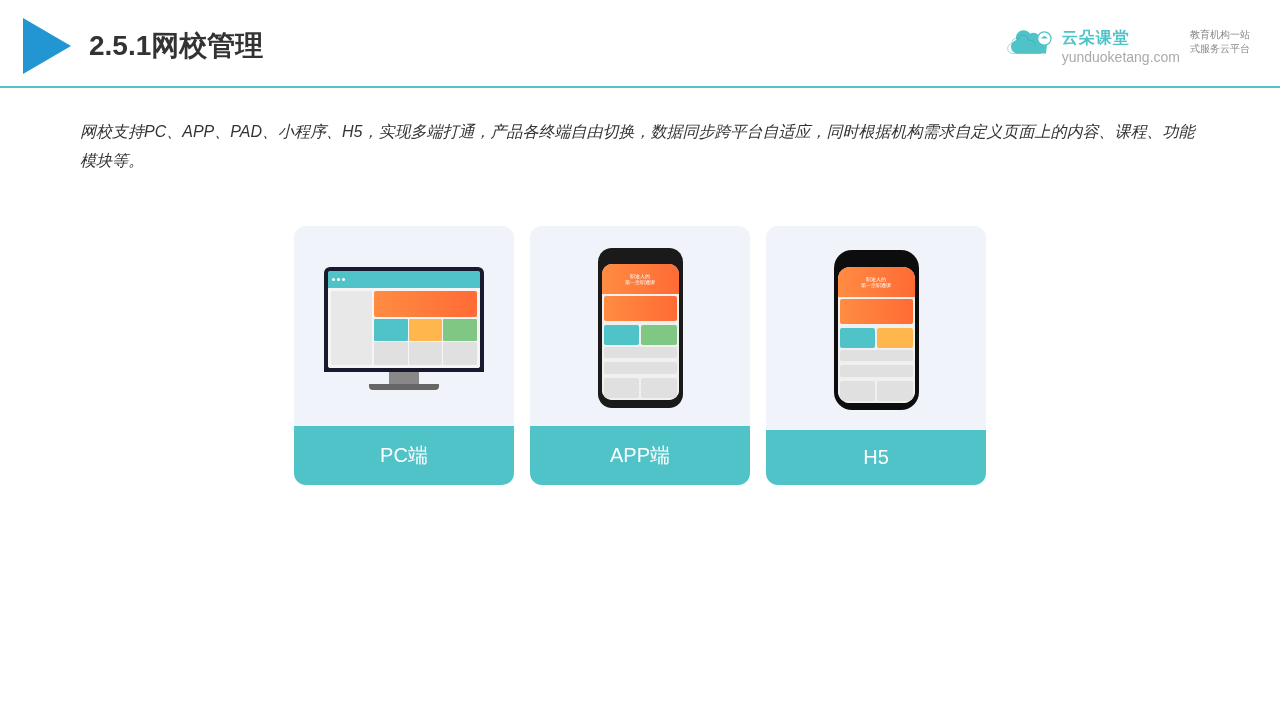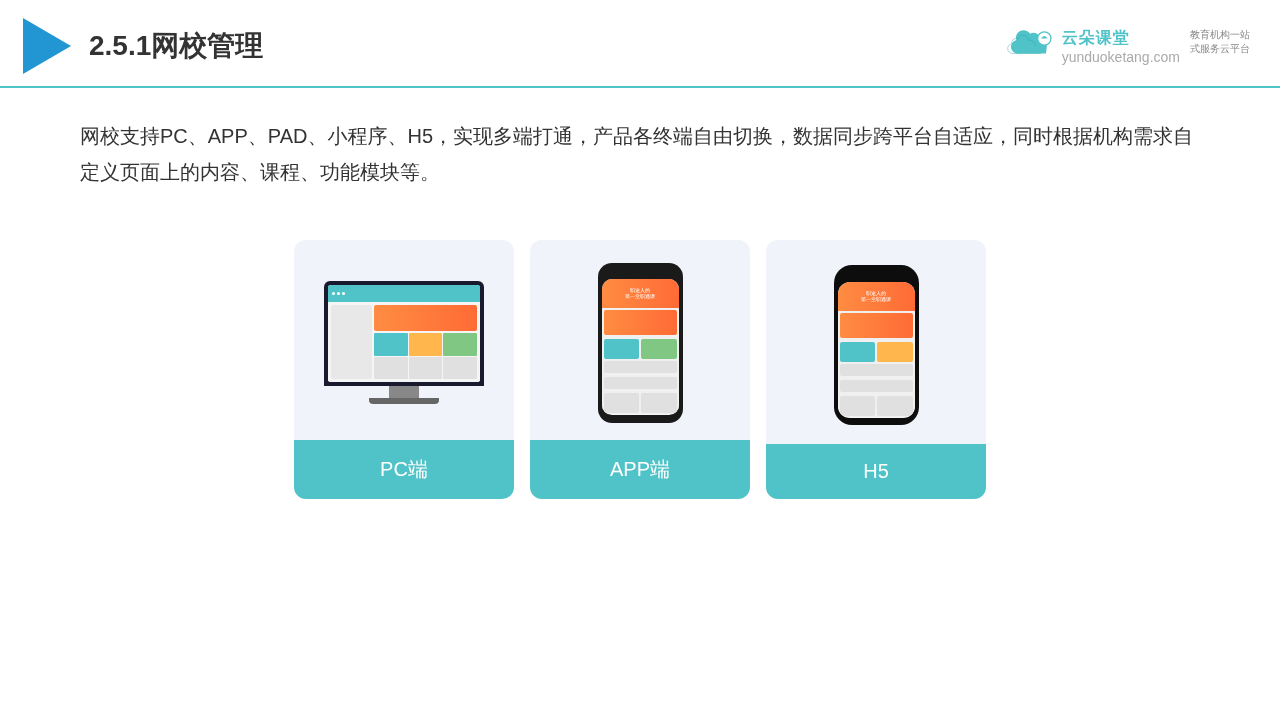--- a/index.html
+++ b/index.html
@@ -69,23 +69,24 @@
       line-height: 1.4;
     }
     .brand-url {
       font-size: 14px;
       color: #aaa;
     }
 
     
     .description {
       padding: 30px 80px 20px 80px;
-      font-size: 20px;
+      font-size: 16px;
       color: #333;
       line-height: 1.8;
+      font-style: italic;
     }
 
     
     .cards-container {
       display: flex;
       justify-content: center;
       gap: 16px;
       padding: 20px 60px;
       margin-top: 10px;
     }

